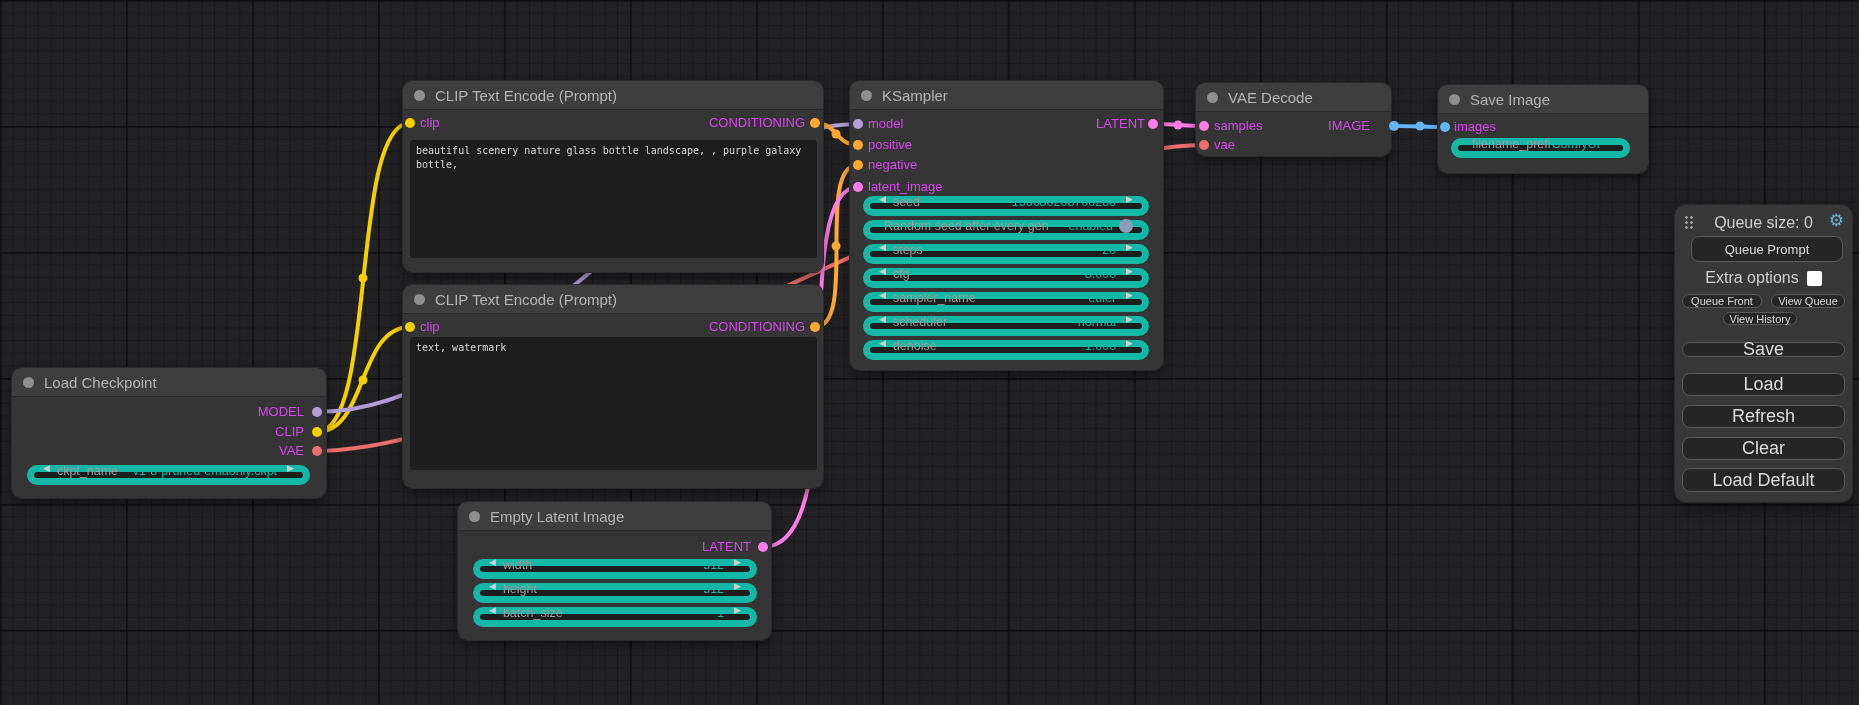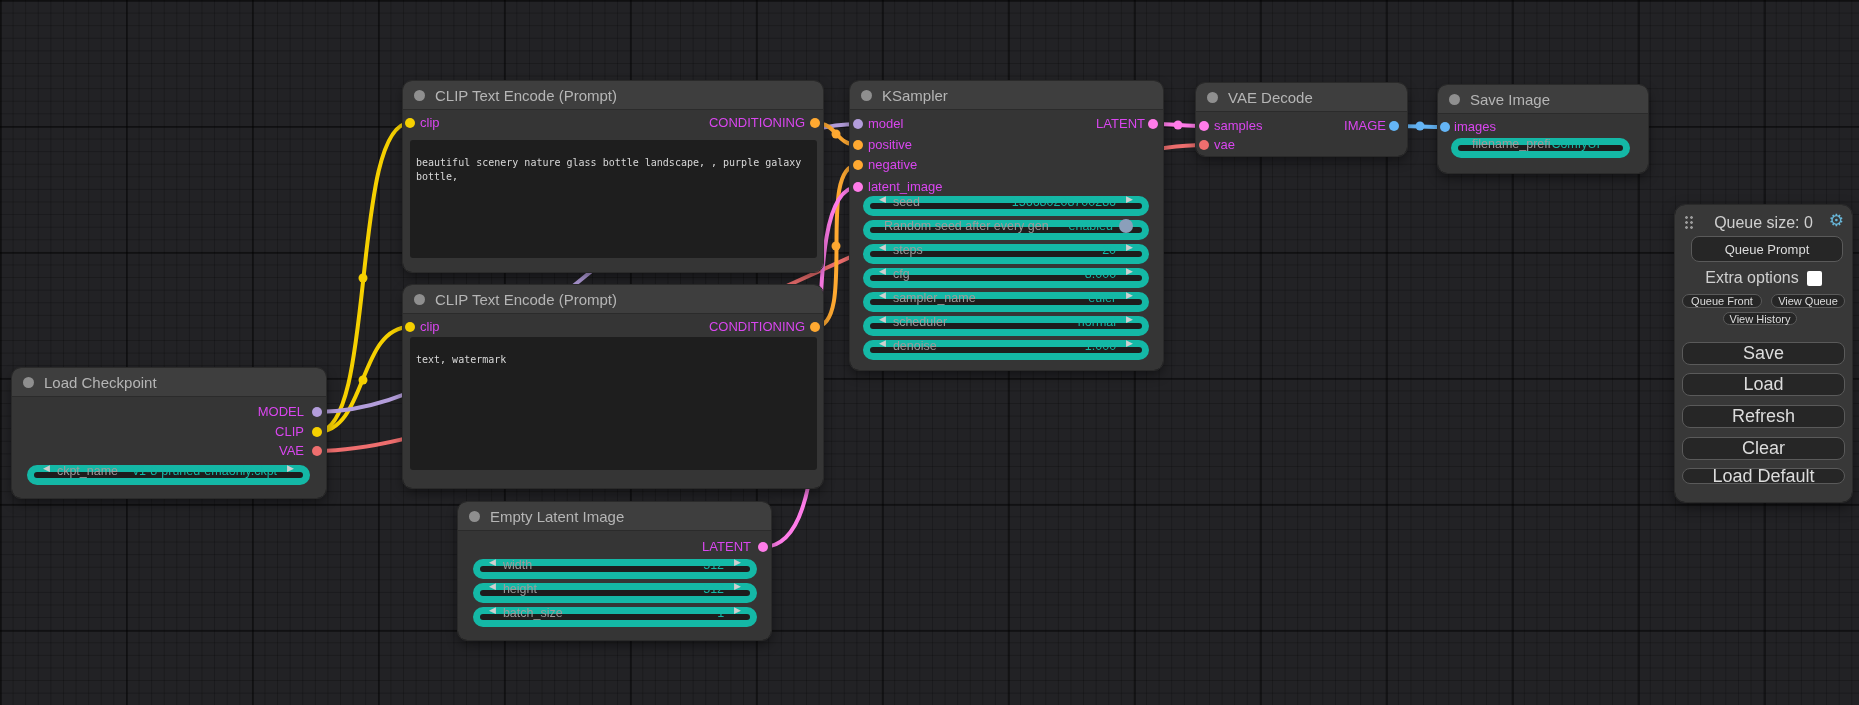--- a/index.html
+++ b/index.html
@@ -22,21 +22,21 @@
   .ntitle{
     height:28px;background:#3e3e3e;border-radius:9px 9px 0 0;
     border-bottom:1px solid #2b2b2b;display:flex;align-items:center;
     padding:0 11px;gap:10px;color:#b5b5b5;font-size:15px;white-space:nowrap;
   }
   .tdot{width:11px;height:11px;border-radius:50%;background:#8f8f8f;flex:0 0 auto;}
   .port{position:absolute;width:10px;height:10px;border-radius:50%;}
   .slot-label{position:absolute;font-size:13px;color:#d946ef;line-height:16px;white-space:nowrap;}
   .prompt{
     position:absolute;background:#1e1e1e;border-radius:3px;box-sizing:border-box;
-    padding:16px 6px;color:#d8d8d8;font-family:"DejaVu Sans Mono",monospace;
+    padding:4px 6px;color:#d8d8d8;font-family:"DejaVu Sans Mono",monospace;
     font-size:10px;line-height:14px;white-space:pre-wrap;overflow:hidden;
   }
   .pill{
     position:absolute;height:20px;background:#1d1d1d;border:7px solid #14b8a6;
     border-radius:10px;box-sizing:border-box;display:flex;align-items:flex-end;
     padding:0 9px;font-size:12.5px;color:#9c9c9c;white-space:nowrap;
   }
   .pill .arrow{font-size:9px;color:#cfcfcf;line-height:20px;}
   .pill .plabel{margin-left:7px;overflow:hidden;}
   .pill .pvalue{margin-left:auto;margin-right:10px;color:#14b8a6;}
@@ -181,21 +181,21 @@
     <span class="arrow">▶</span>
   </div>
   <div class="pill" style="left:13px;top:259px;width:286px">
     <span class="arrow">◀</span>
     <span class="plabel">denoise</span>
     <span class="pvalue">1.000</span>
     <span class="arrow">▶</span>
   </div>
 </div>
 
-<div class="node" style="left:1196px;top:83px;width:211px;height:73px">
+<div class="node" style="left:1196px;top:83px;width:195px;height:73px">
   <div class="ntitle">
     <span class="tdot"></span>
     <span>VAE Decode</span>
   </div>
   <span class="port" style="left: 3px; top: 38px; background: rgb(255, 124, 233);"></span>
   <span class="slot-label" style="left:18px;top:35px">samples</span>
   <span class="port" style="left: 3px; top: 57px; background: rgb(238, 110, 110);"></span>
   <span class="slot-label" style="left:18px;top:54px">vae</span>
   <span class="slot-label" style="right:21px;top:35px">IMAGE</span>
   <span class="port" style="left: 193px; top: 38px; background: rgb(100, 181, 246);"></span>
@@ -246,18 +246,18 @@
   <div class="centered-text" style="top:9px;font-size:16px;color:#cfcfcf">Queue size: 0</div>
   <span class="gear" style="right:8px;top:7px">⚙</span>
   <div class="qbtn" style="left:16px;top:31px;width:152px;height:26px;font-size:13px">Queue Prompt</div>
   <div style="position:absolute;left:0;right:0;top:64px;display:flex;align-items:center;justify-content:center;gap:8px">
     <span style="font-size:16px;color:#d0d0d0">Extra options</span>
     <span class="checkbox"></span>
   </div>
   <div class="qbtn" style="left:7px;top:89px;width:80px;height:14px;font-size:11px;border-radius:7px">Queue Front</div>
   <div class="qbtn" style="right:7px;top:89px;width:74px;height:14px;font-size:11px;border-radius:7px">View Queue</div>
   <div class="qbtn" style="left:48px;top:107px;width:74px;height:13px;font-size:11px;border-radius:7px">View History</div>
-  <div class="qbtn" style="left:7px;top:137px;width:163px;height:23px;font-size:18px">Save</div>
+  <div class="qbtn" style="left:7px;top:137px;width:163px;height:15px;font-size:18px">Save</div>
   <div class="qbtn" style="left:7px;top:168px;width:163px;height:23px;font-size:18px">Load</div>
   <div class="qbtn" style="left:7px;top:200px;width:163px;height:23px;font-size:18px">Refresh</div>
   <div class="qbtn" style="left:7px;top:232px;width:163px;height:23px;font-size:18px">Clear</div>
-  <div class="qbtn" style="left:7px;top:263px;width:163px;height:16px;font-size:18px">Load Default</div>
+  <div class="qbtn" style="left:7px;top:263px;width:163px;height:24px;font-size:18px">Load Default</div>
 </div>
 
 </body></html>

